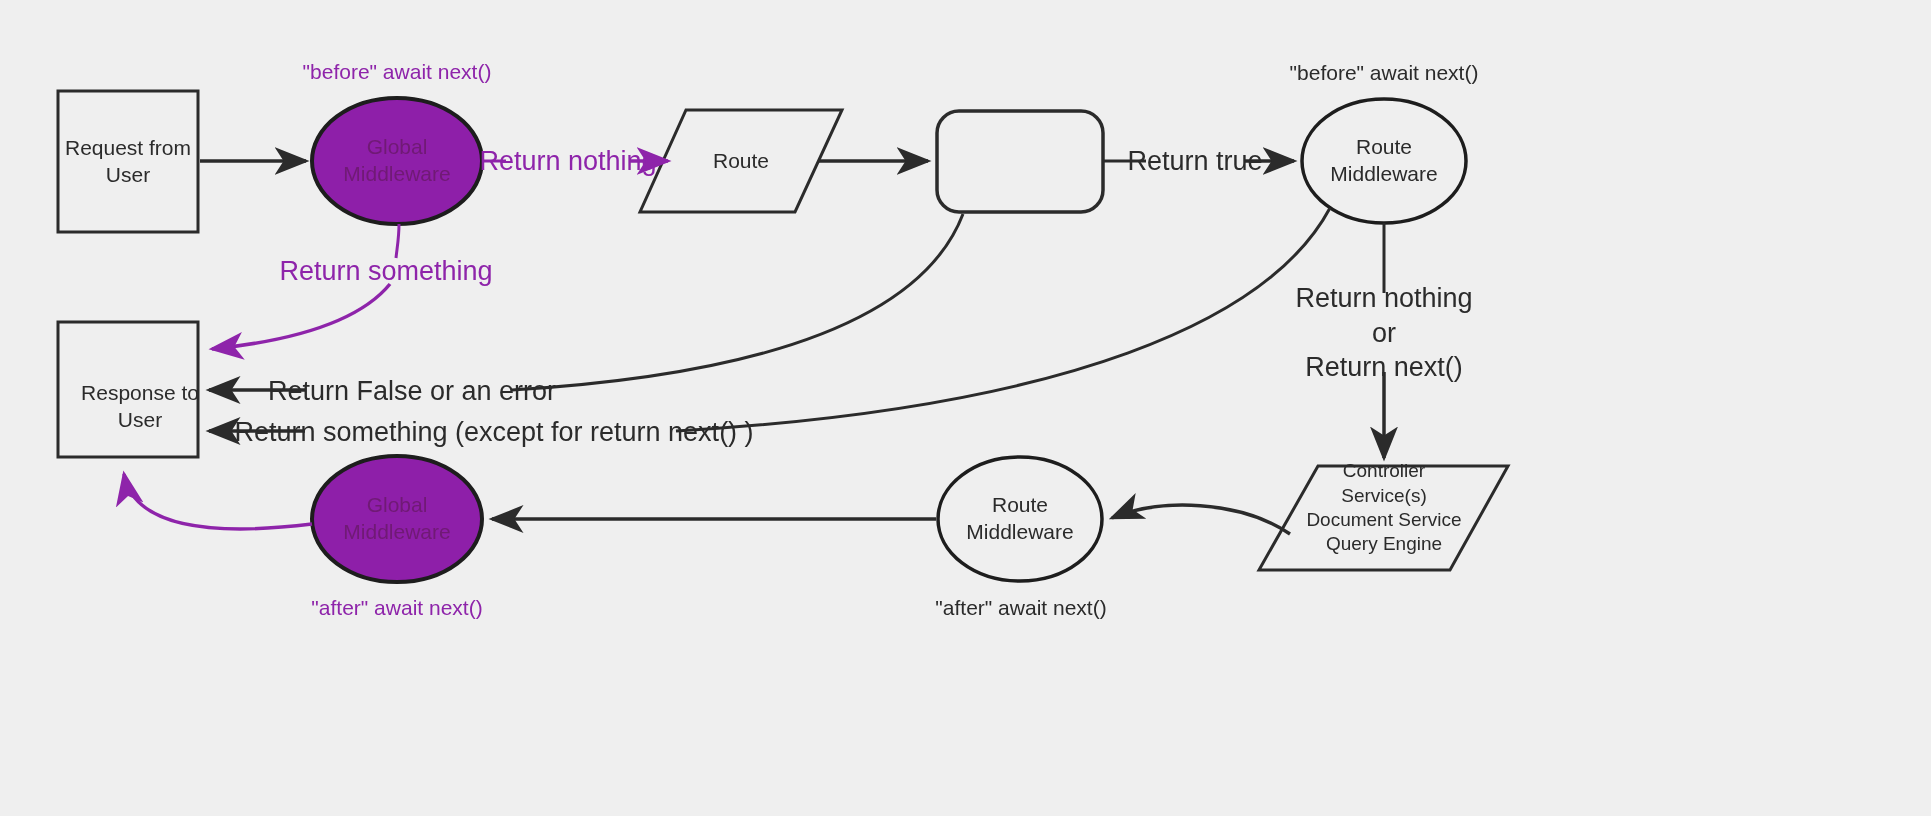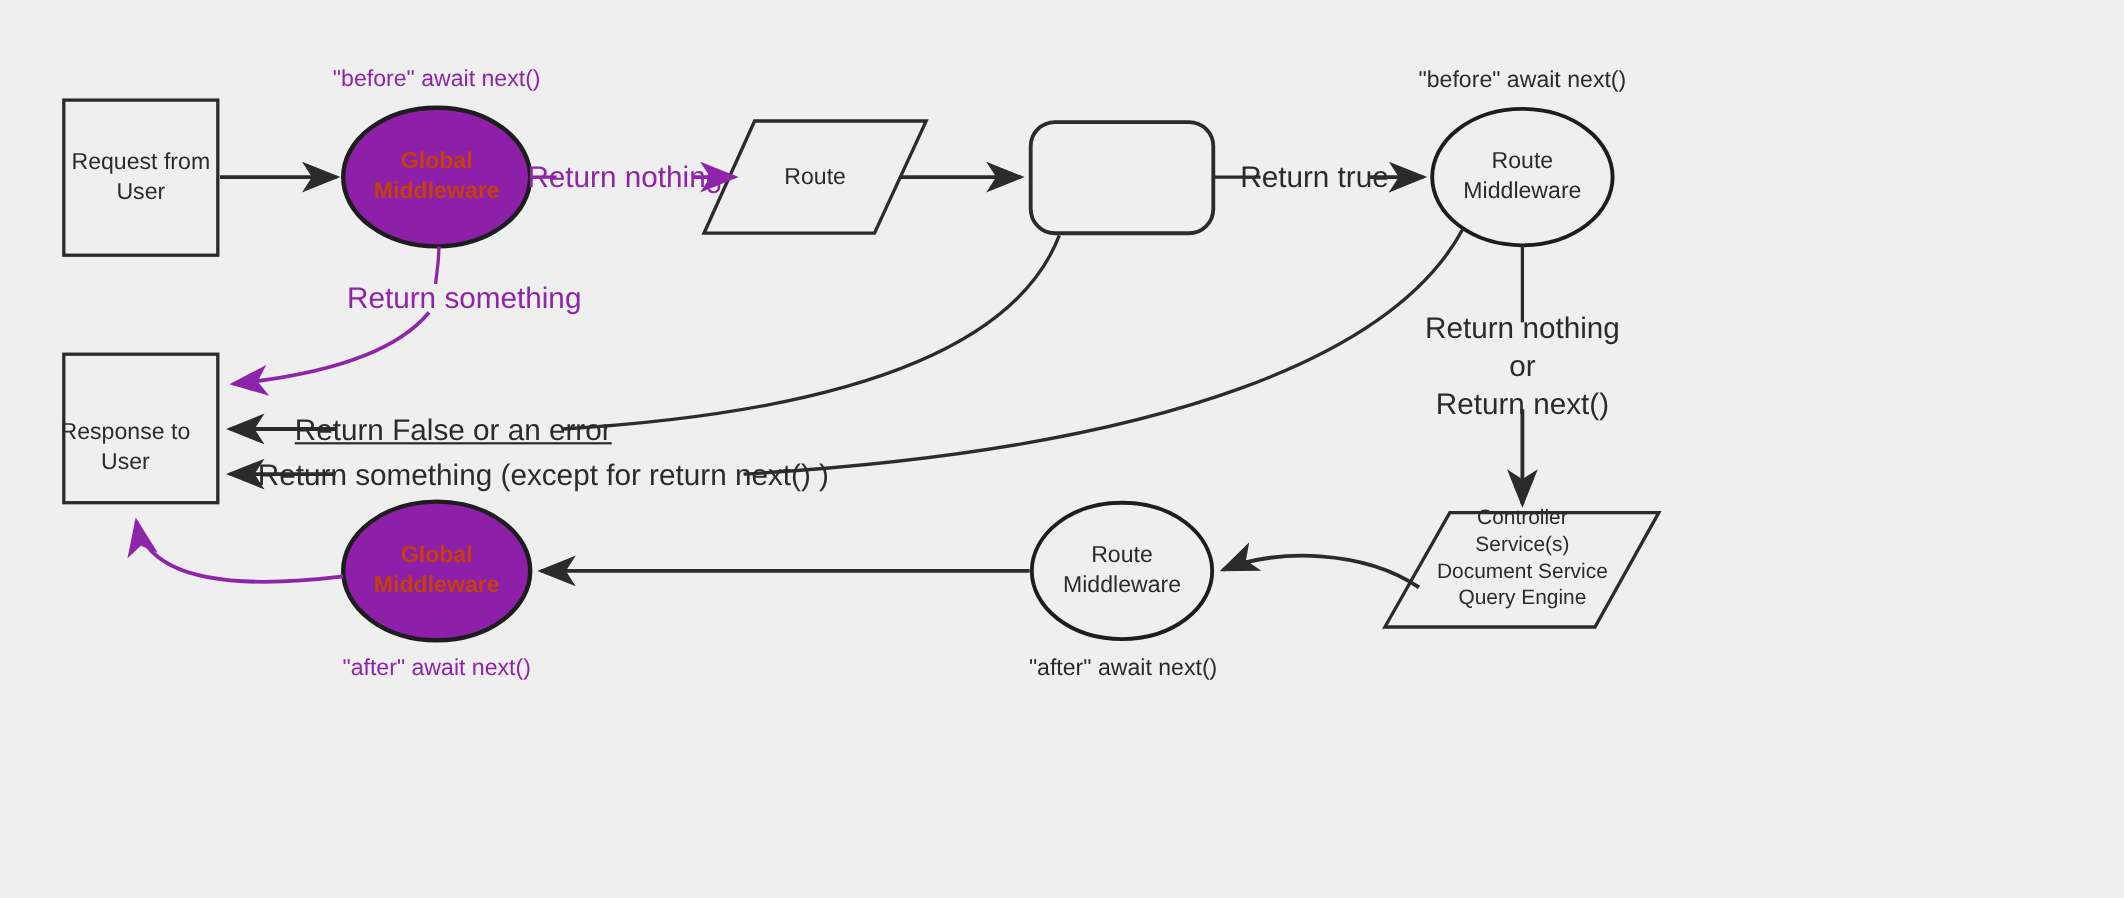--- a/index.html
+++ b/index.html
@@ -35,22 +35,22 @@
     pointer-events: none;
   }
   .node-label {
     font-size: 21px;
     color: #2b2b2b;
     display: flex;
     align-items: center;
     justify-content: center;
   }
   .node-label.emphasis {
-    color: #c2410c;
-    font-weight: bold;
+    color: #701a75;
+    font-weight: normal;
   }
   .edge-label {
     font-size: 27px;
     color: #2b2b2b;
     display: flex;
     align-items: center;
     justify-content: center;
   }
   .edge-label.purple {
     color: #8e24aa;
@@ -162,30 +162,30 @@
 Service(s)
 Document Service
 Query Engine</div>
 
   <div class="node-label" style="left:938px; top:457px; width:164px; height:124px;">Route
 Middleware</div>
 
   <div class="node-label emphasis" style="left:312px; top:456px; width:170px; height:126px;">Global
 Middleware</div>
 
-  <div class="node-label" style="left:44px; top:322px; width:140px; height:169px;">Response to
+  <div class="node-label" style="left:70px; top:322px; width:140px; height:169px;">Response to
 User</div>
 
   <div class="edge-label purple" style="left:504px; top:147px; width:128px; height:28px;">Return nothing</div>
 
   <div class="edge-label" style="left:1144px; top:147px; width:102px; height:28px;">Return true</div>
 
-  <div class="edge-label purple" style="left:311px; top:257px; width:150px; height:28px;margin-left:36px;">Return something</div>
+  <div class="edge-label purple" style="left:311px; top:257px; width:150px; height:28px;">Return something</div>
 
-  <div class="edge-label" style="left:308px; top:377px; width:208px; height:28px;text-decoration:underline;">Return False or an error</div>
+  <div class="edge-label" style="left:308px; top:377px; width:208px; height:28px;">Return False or an error</div>
 
   <div class="edge-label" style="left:308px; top:418px; width:372px; height:28px;">Return something (except for return next() )</div>
 
   <div class="edge-label" style="left:1294px; top:293px; width:180px; height:80px; flex-direction:column;">Return nothing
 or
 Return next()</div>
 
   <div class="anno-label purple" style="left:291px; top:58px; width:212px; height:28px;">"before" await next()</div>
 
   <div class="anno-label" style="left:1278px; top:59px; width:212px; height:28px;">"before" await next()</div>

